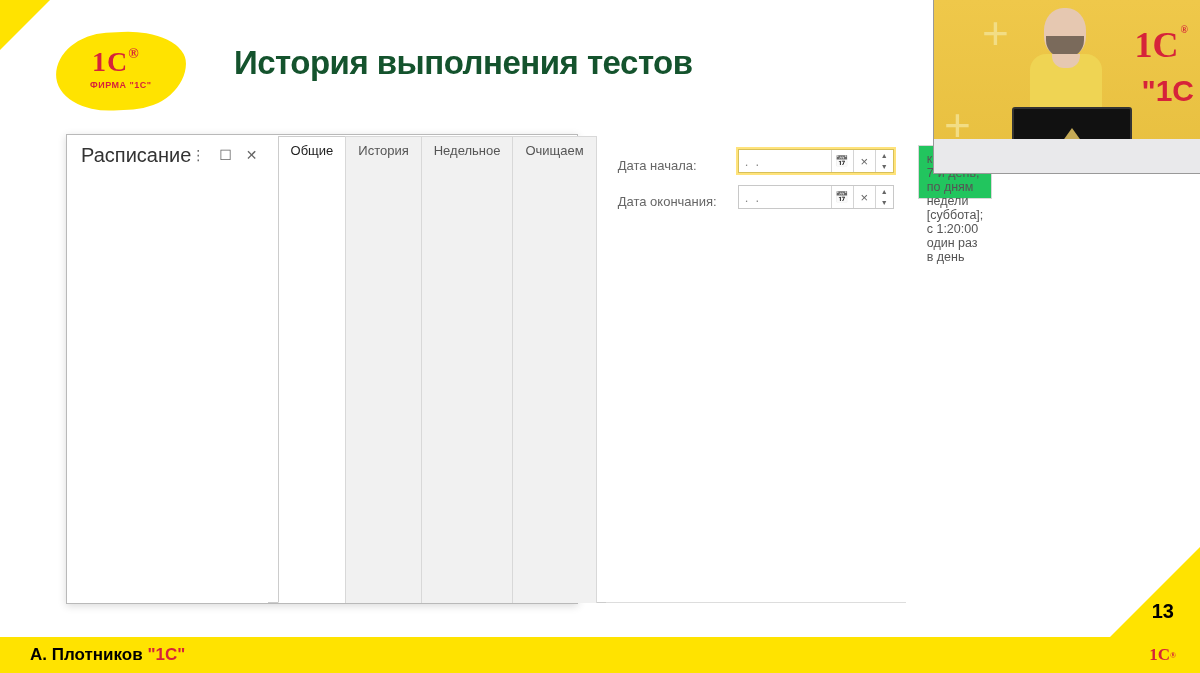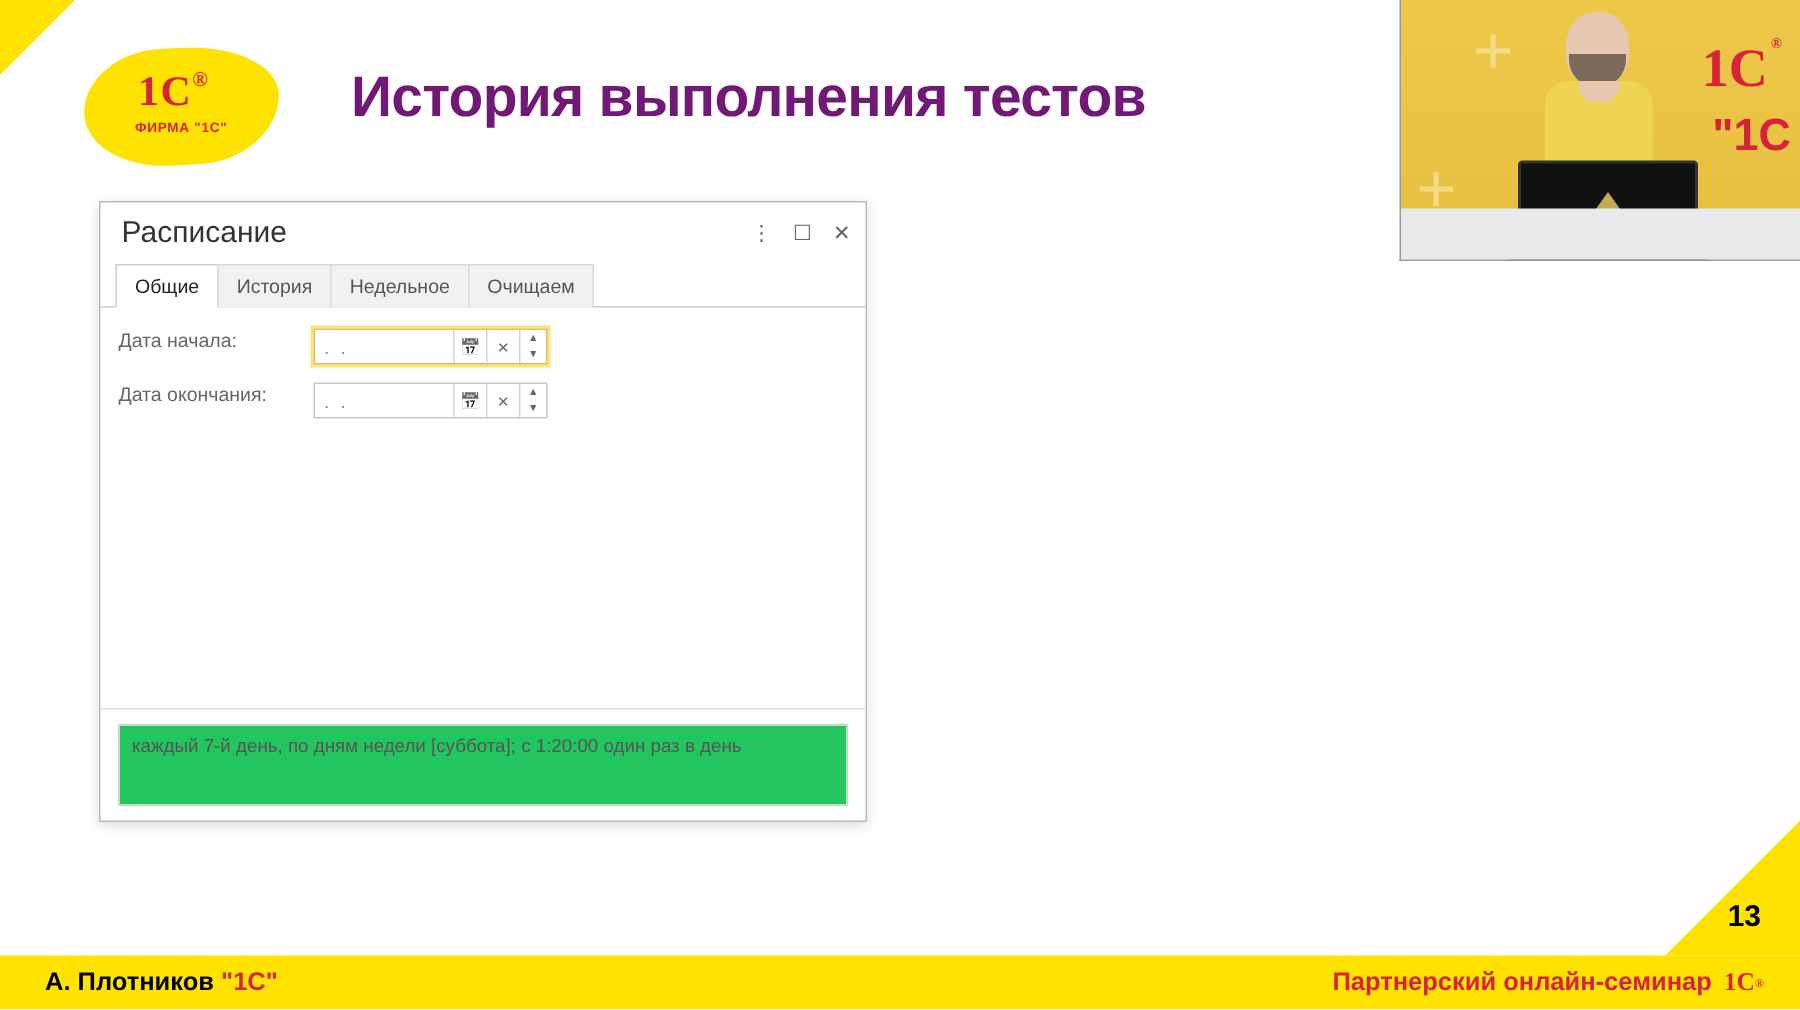--- a/index.html
+++ b/index.html
@@ -54,23 +54,23 @@
     top: 48px; left: 34px;
     color: #d6233a;
     font-size: 9px;
     font-weight: 700;
     letter-spacing: 0.5px;
   }
   
   .slide-title {
     position: absolute;
     top: 44px; left: 234px;
-    font-size: 38px;
+    font-size: 33px;
     font-weight: 800;
-    color: #701a75;
+    color: #14532d;
     letter-spacing: -0.5px;
   }
   
   .bullets {
     position: absolute;
     top: 203px; left: 605px;
     font-size: 24px;
     font-weight: 700;
     color: #111;
     line-height: 1.45;
@@ -120,26 +120,26 @@
   .footer-logo {
     font-family: Georgia, serif;
     font-weight: 900;
     display:inline-flex;
     align-items:center;
   }
   
   .dialog {
     position: absolute;
     top: 134px; left: 66px;
-    width: 512px; height: 414px;
+    width: 512px; height: 470px;
     background: #fff;
     border: 1px solid #b9b9b9;
     box-shadow: 0 2px 8px rgba(0,0,0,.15);
     display: flex;
-    flex-direction: column;
+    flex-direction: row;
     font-size: 13px;
     color: #444;
   }
   .dlg-title {
     height: 40px;
     display: flex;
     align-items: center;
     justify-content: space-between;
     padding: 0 10px 0 14px;
   }
@@ -182,23 +182,22 @@
     color: #222;
   }
   
   .form-area {
     flex: 1;
     padding: 14px 12px;
     border-bottom: 1px solid #ddd;
   }
   .row {
     display: flex;
-    align-items: flex-start;
+    align-items: flex-end;
     margin-bottom: 12px;
-    gap: 10px;
   }
   .row label {
     width: 120px;
     color: #666;
     font-size: 13px;
   }
   .date-field {
     display: inline-flex;
     align-items: stretch;
     border: 1px solid #c8c8c8;
@@ -447,19 +446,18 @@
   </div>
   <div class="podium"></div>
 </div>
 
 <div class="footer">
   <div class="footer-left">
     <span>А. Плотников</span>
     <span class="org">"1С"</span>
   </div>
   <div class="footer-right">
-    <span>Партнерский онлайн-семинар</span>
     <span class="footer-logo">
       <span>1C</span>
         <sup style="font-size:8px">®</sup>
     </span>
   </div>
 </div>
 
 </body></html>

